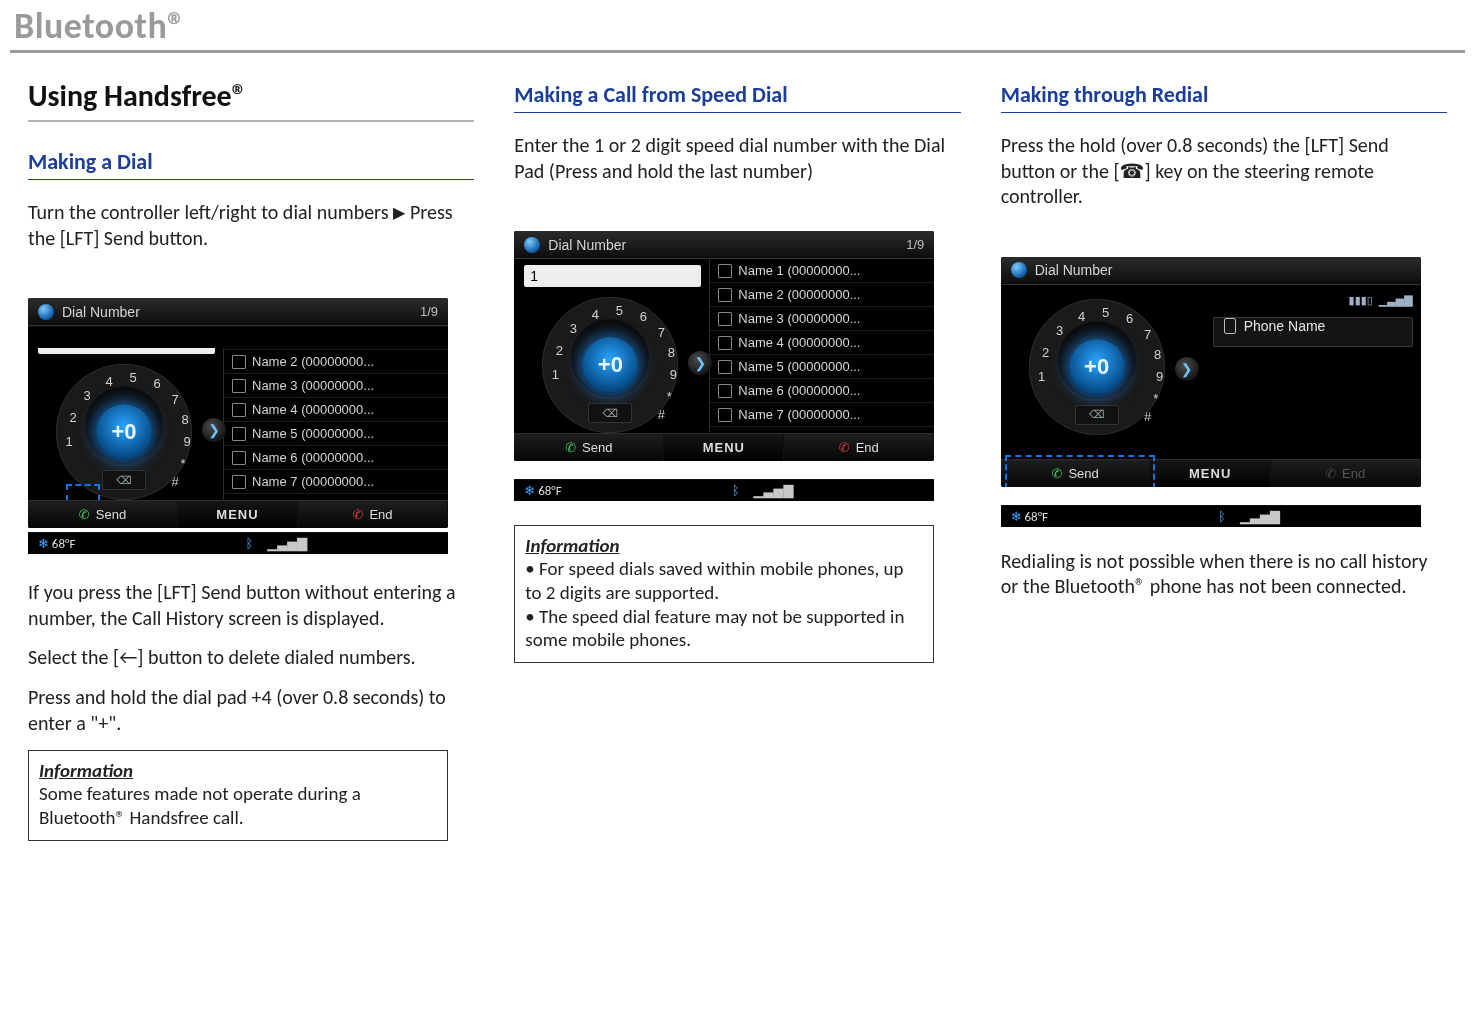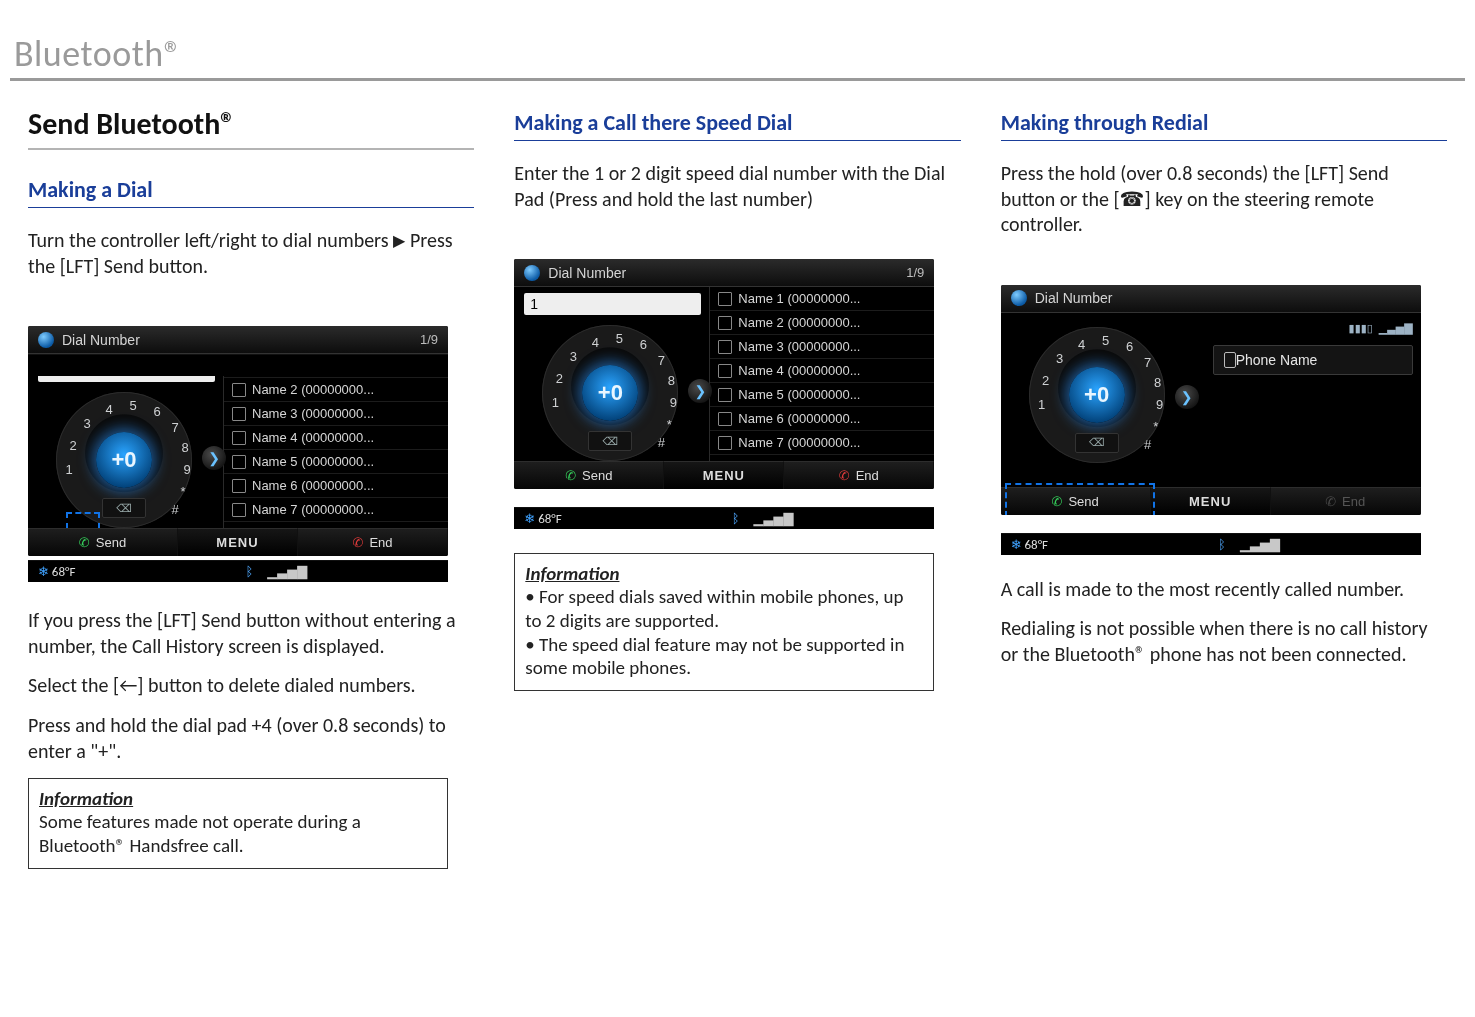--- a/index.html
+++ b/index.html
@@ -5,27 +5,26 @@
   * { box-sizing: border-box; margin: 0; padding: 0; }
   body {
     font-family: "Calibri", "Segoe UI", Arial, sans-serif;
     background: #fff;
     color: #222;
     width: 1475px;
     padding: 0 10px 30px 10px;
   }
   .page-title {
     font-size: 36px;
-    font-weight: 400;
+    font-weight: 700;
     color: #9a9a9a;
     padding: 4px 0 2px 4px;
     border-bottom: 3px solid #9a9a9a;
     margin-bottom: 24px;
     letter-spacing: .5px;
-    margin-top: 28px;
   }
   .columns { display: flex; gap: 40px; padding: 0 18px; }
   .col { flex: 1 1 0; min-width: 0; }
   .section-title-black {
     font-size: 30px; font-weight: 700; color: #111;
     padding-bottom: 6px; border-bottom: 2px solid #b4b4b4;
     margin-bottom: 26px;
   }
   .section-title-blue {
     font-size: 22px; font-weight: 700; color: #1a3e99;
@@ -129,36 +128,36 @@
   .temp-row { position:absolute; left:0; right:0; bottom:0; height:22px;
     display:flex; align-items:center; gap:60px; padding-left:10px;
     background:#000; border-top:1px solid #111; font-size:13px; color:#dcdcdc;}
   .temp-row .icons { display:flex; gap:14px; color:#4fa8ff; margin-left:110px;}
   .screen-c3 .rightpane {
     flex:1; padding:10px 8px 0 0; display:flex; flex-direction:column; align-items:flex-end;
   }
   .sigbatt { height:12px; display:flex; gap:6px; align-items:center; color:#9db3c5; font-size:11px;}
   .phonename {
     margin-top:10px; width:200px; height:30px; border:1px solid #3a3a3a; border-radius:2px;
-    background:#141414; display:flex; align-items:center; padding:0 10px; color:#e5e5e5;
+    background:#141414; display:flex; align-items:flex-start; gap:8px; padding:0 10px; color:#e5e5e5;
   }
   .phonename .pi { width:12px;height:16px;border:1.5px solid #bbb;border-radius:2px; }
   .hl-blue { position:absolute; border:2px dashed #1173e6; pointer-events:none; }
   .hl1 { left:38px; top:158px; width:34px; height:28px; } 
   
 </style>
 </head>
 <body>
 
 <h1 class="page-title">Bluetooth®</h1>
 
 <div class="columns">
 
   <div class="col">
-    <h2 class="section-title-black">Send Bluetooth®</h2>
+    <h2 class="section-title-black">Using Handsfree®</h2>
     <h3 class="col1-blue">Making a Dial</h3>
 
     <p class="body-text body-bold">
       <span>Turn the controller left/right to dial numbers </span><span class="tri">▶</span><span> Press the [LFT] Send button.</span>
     </p>
 
     <div class="screen">
       <div class="titlebar">
         <div class="left">
           <span class="bt-dot"></span>
@@ -246,21 +245,21 @@
     <p class="body-text">Select the [←] button to delete dialed numbers.</p>
     <p class="body-text">Press and hold the dial pad +4 (over 0.8 seconds) to enter a "+".</p>
 
     <div class="info-box">
       <div class="info-label">Information</div>
       <div class="info-text">Some features made not operate during a Bluetooth® Handsfree call.</div>
     </div>
   </div>
 
   <div class="col">
-    <h3 class="section-title-blue first">Making a Call there Speed Dial</h3>
+    <h3 class="section-title-blue first">Making a Call from Speed Dial</h3>
     <p class="body-text body-bold">Enter the 1 or 2 digit speed dial number with the Dial Pad (Press and hold the last number)</p>
 
     <div class="screen">
       <div class="titlebar">
         <div class="left">
           <span class="bt-dot"></span>
           <span>Dial Number</span>
         </div>
         <span class="pagecount">1/9</span>
       </div>
@@ -403,17 +402,16 @@
     </div>
     <div class="temp-row" style="position:relative;width:420px;height:22px;">
       <span><span style="color:#3fa2ff">❄</span> <span>68°F</span></span>
       <span class="icons">
           <span style="color:#4fa8ff">ᛒ</span>
           <span style="color:#c8c8c8">▁▃▅▇</span>
         </span>
     </div>
 
     <div style="height:22px"></div>
-    <p class="body-text">A call is made to the most recently called number.</p>
     <p class="body-text">Redialing is not possible when there is no call history or the Bluetooth® phone has not been connected.</p>
   </div>
 
 </div>
 
 </body></html>

